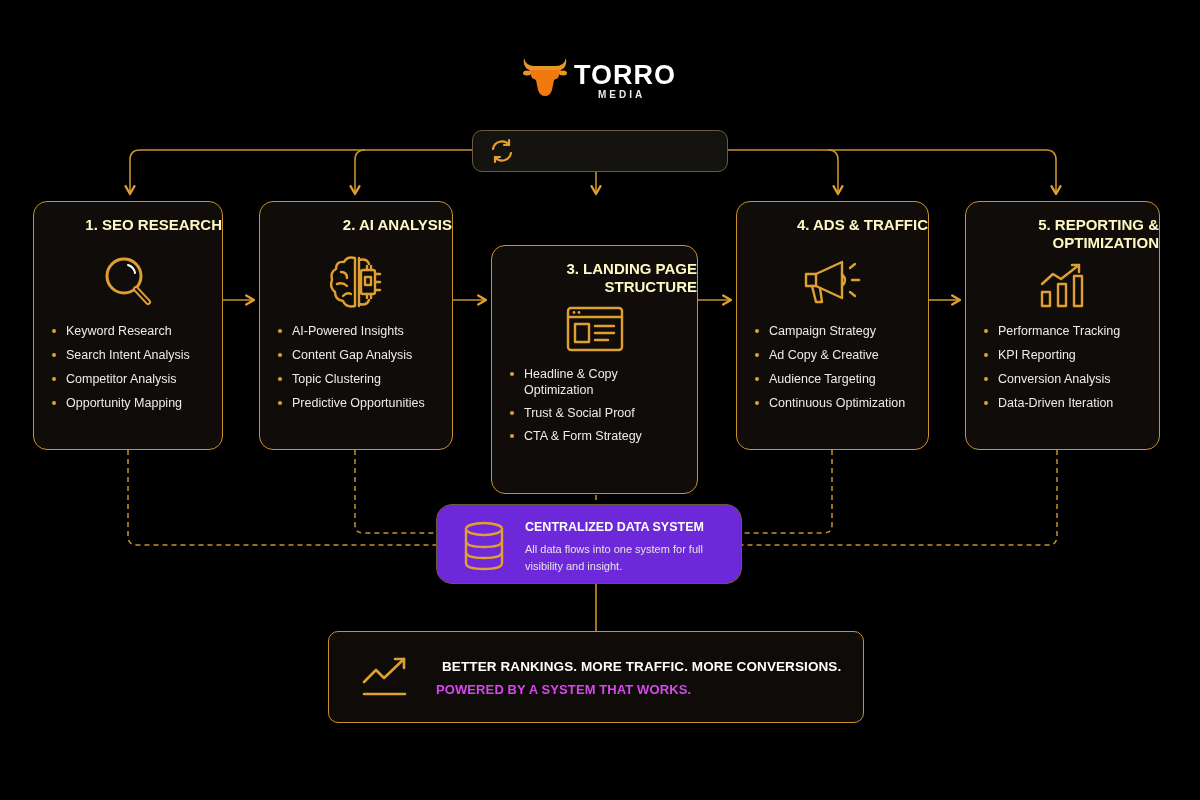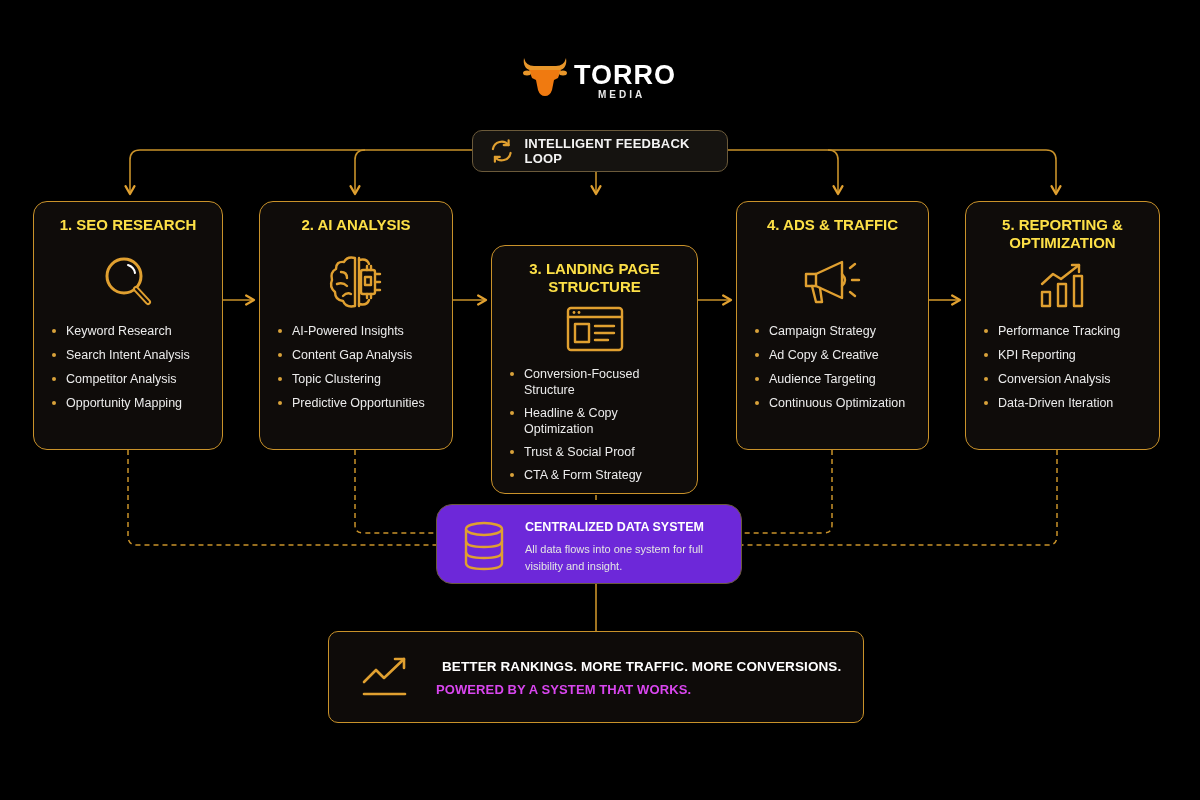--- a/index.html
+++ b/index.html
@@ -17,30 +17,30 @@
   
   .loop-pill { left: 472px; top: 130px; width: 256px; height: 42px; border: 1.5px solid #6b5a3a; border-radius: 10px; background: #151310; display: flex; align-items: center; }
   .loop-icon { width: 26px; height: 26px; margin-left: 16px; }
   .loop-label { margin-left: 10px; font-size: 13px; font-weight: 700; color: #f4f4f4; letter-spacing: 0.2px; }
 
   
   .connectors { left: 0; top: 0; width: 1200px; height: 800px; pointer-events: none; }
 
   
   .card { border: 1.5px solid #c9922a; border-radius: 14px; background: #0f0c0a; }
-  .card-title { position: absolute; left: 0; right: 0; top: 14px; text-align: center; font-size: 15px; font-weight: 700; color: #fde047; line-height: 18px; }
+  .card-title { position: absolute; left: 0; right: 0; top: 14px; text-align: right; font-size: 15px; font-weight: 700; color: #fef9c3; line-height: 18px; }
   .card-icon { position: absolute; left: 50%; transform: translateX(-50%); }
   .card-list { position: absolute; left: 18px; right: 8px; list-style: none; }
   .card-list li { position: relative; padding-left: 14px; font-size: 12.5px; color: #ececec; line-height: 16px; margin-bottom: 8px; }
   .card-list li::before { content: ""; position: absolute; left: 0; top: 6px; width: 4px; height: 4px; border-radius: 50%; background: #d9a23a; }
 
   #card1 { left: 33px; top: 201px; width: 190px; height: 249px; }
   #card2 { left: 259px; top: 201px; width: 194px; height: 249px; }
   #card3 { left: 491px; top: 201px; width: 207px; height: 249px; margin-top: 44px; }
-  #card4 { left: 736px; top: 201px; width: 193px; height: 249px; border-radius: 12px; }
+  #card4 { left: 736px; top: 201px; width: 193px; height: 249px; }
   #card5 { left: 965px; top: 201px; width: 195px; height: 249px; }
 
   
   .data-box { left: 436px; top: 504px; width: 306px; height: 80px; border: 1.5px solid #6b5a3a; border-radius: 16px; background: #6d28d9; }
   .data-icon { position: absolute; left: 26px; top: 16px; width: 42px; height: 50px; }
   .data-title { position: absolute; left: 88px; top: 15px; font-size: 12.5px; font-weight: 700; color: #fff; }
   .data-desc { position: absolute; left: 88px; top: 36px; width: 210px; font-size: 11px; line-height: 17px; color: #e4e4e4; }
 
   
   .banner { left: 328px; top: 631px; width: 536px; height: 92px; border: 1.5px solid #c9922a; border-radius: 10px; background: #0e0b09; }
@@ -94,21 +94,20 @@
 
 <div class="abs loop-pill">
   <svg class="loop-icon" viewBox="0 0 26 26">
     <g fill="none" stroke="#e0a030" stroke-width="2.2" stroke-linecap="round" stroke-linejoin="round">
       <path d="M4,11 A9,9 0 0 1 20,7"></path>
       <path d="M20,2 L20,7 L15,7"></path>
       <path d="M22,15 A9,9 0 0 1 6,19"></path>
       <path d="M6,24 L6,19 L11,19"></path>
     </g>
   </svg>
-  <span class="loop-label">INTELLIGENT FEEDBACK LOOP</span>
 </div>
 
 <div class="abs card" id="card1">
   <div class="card-title">
     <div>1. SEO RESEARCH</div>
   </div>
   <svg class="card-icon" style="top:52px;width:60px;height:56px;" viewBox="0 0 60 56">
     <circle cx="26" cy="22" r="17" fill="none" stroke="#e0a030" stroke-width="3"></circle>
     <path d="M30,11 Q36,13 37,19" fill="none" stroke="#fff" stroke-width="2" stroke-linecap="round"></path>
     <path d="M38,35 L50,48" stroke="#e0a030" stroke-width="6" stroke-linecap="round"></path>
@@ -158,21 +157,20 @@
     <g fill="none" stroke="#e0a030" stroke-width="2.4" stroke-linejoin="round" stroke-linecap="round">
       <rect x="2" y="2" width="54" height="42" rx="3"></rect>
       <path d="M2,11 L56,11"></path>
       <rect x="9" y="18" width="14" height="18"></rect>
       <path d="M29,20 L48,20 M29,27 L48,27 M29,34 L42,34"></path>
     </g>
     <circle cx="8" cy="6.5" r="1.4" fill="#e0a030"></circle>
     <circle cx="13" cy="6.5" r="1.4" fill="#e0a030"></circle>
   </svg>
   <ul class="card-list" style="top:120px;">
-    <li style="width:140px;margin-bottom:7px;">Conversion-Focused Structure</li>
     <li style="width:120px;margin-bottom:7px;">Headline &amp; Copy Optimization</li>
     <li style="margin-bottom:7px;">Trust &amp; Social Proof</li>
     <li>CTA &amp; Form Strategy</li>
   </ul>
 </div>
 
 <div class="abs card" id="card4">
   <div class="card-title">
     <div>4. ADS &amp; TRAFFIC</div>
   </div>

